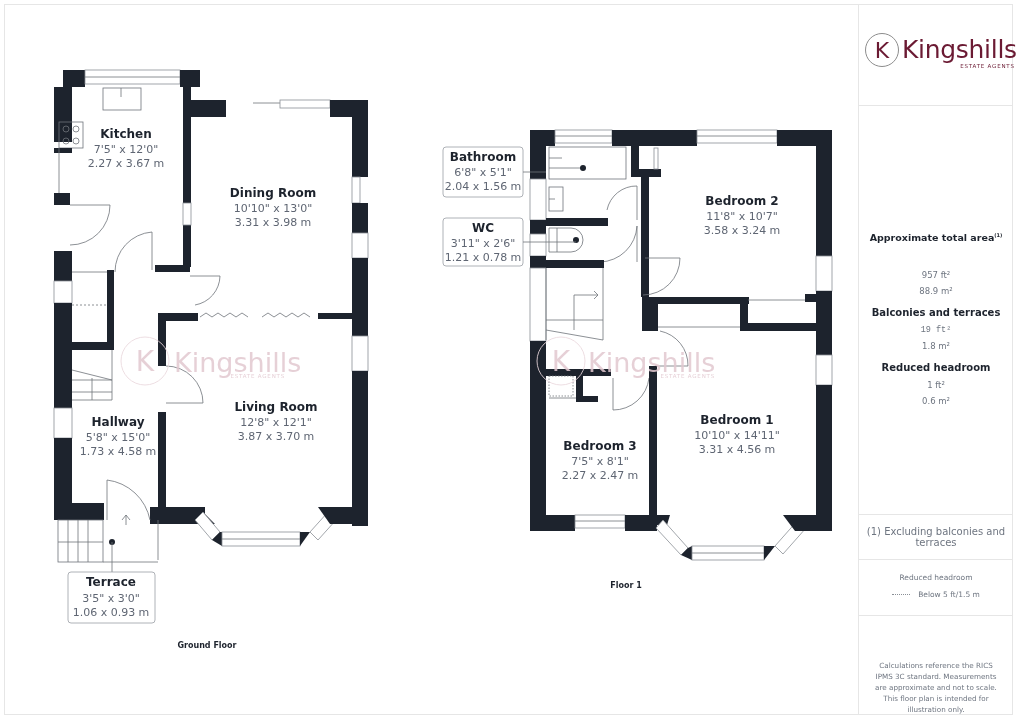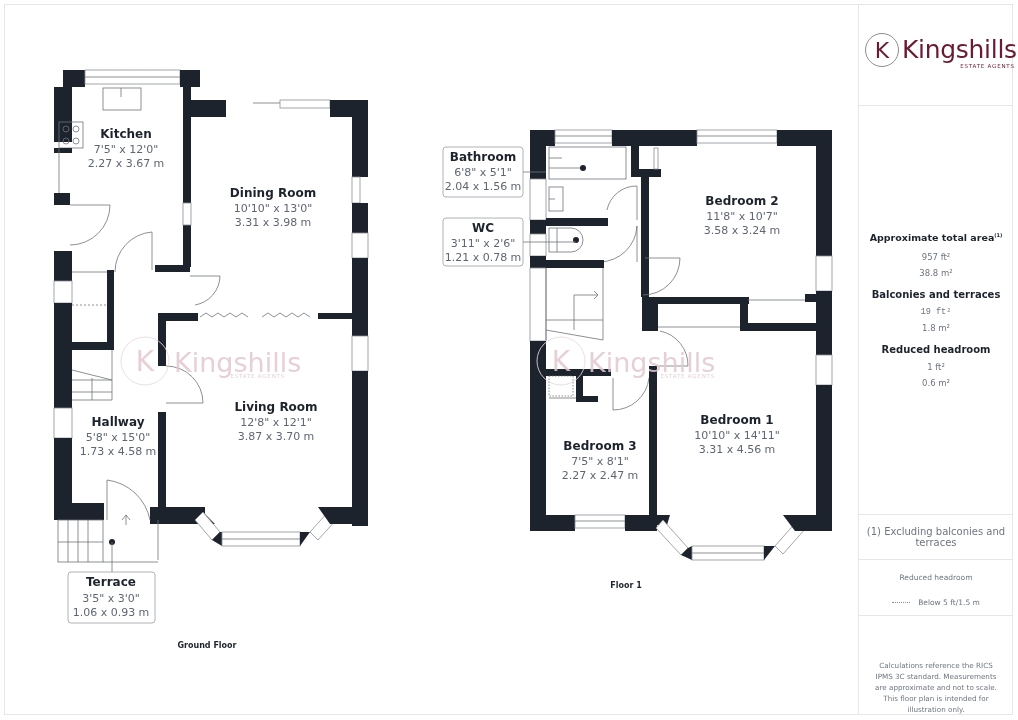--- a/index.html
+++ b/index.html
@@ -313,38 +313,38 @@
       <div class="logo-text">
         <div class="logo-name">Kingshills</div>
         <div class="logo-sub">ESTATE AGENTS</div>
       </div>
     </div>
   </div>
 
   <div class="sb-section areas">
     <div style="margin-top:126px;">
       <div class="area-title"><span>Approximate total area</span><span class="sup">(1)</span></div>
-      <div class="area-val" style="margin-top:6px;">957 ft²</div>
-      <div class="area-val">38.8 m²</div>
+      <div class="area-val" style="margin-top:24px;">957 ft²</div>
+      <div class="area-val">88.9 m²</div>
       <div class="area-sub" style="margin-top:8px;">Balconies and terraces</div>
       <div class="area-val" style="margin-top:4px;font-family:Liberation Mono, monospace;">19 ft²</div>
       <div class="area-val">1.8 m²</div>
       <div class="area-sub" style="margin-top:8px;">Reduced headroom</div>
       <div class="area-val" style="margin-top:4px;">1 ft²</div>
       <div class="area-val">0.6 m²</div>
     </div>
   </div>
 
   <div class="sb-section note">
     <span>(1) Excluding balconies and terraces</span>
   </div>
 
   <div class="sb-section rh">
     <div style="margin-top:13px;">Reduced headroom</div>
-    <div style="margin-top:16px;display:flex;align-items:center;justify-content:center;">
+    <div style="margin-top:8px;display:flex;align-items:center;justify-content:center;">
       <span style="display:inline-block;width:18px;border-top:1px dotted #8a8f96;margin-right:8px;"></span>
       <span>Below 5 ft/1.5 m</span>
     </div>
   </div>
 
   <div class="sb-section calc">
     <div>Calculations reference the RICS IPMS 3C standard. Measurements are approximate and not to scale. This floor plan is intended for illustration only.</div>
     <div class="brand"><span>AGENTS</span><b>420</b></div>
   </div>
 </div>

